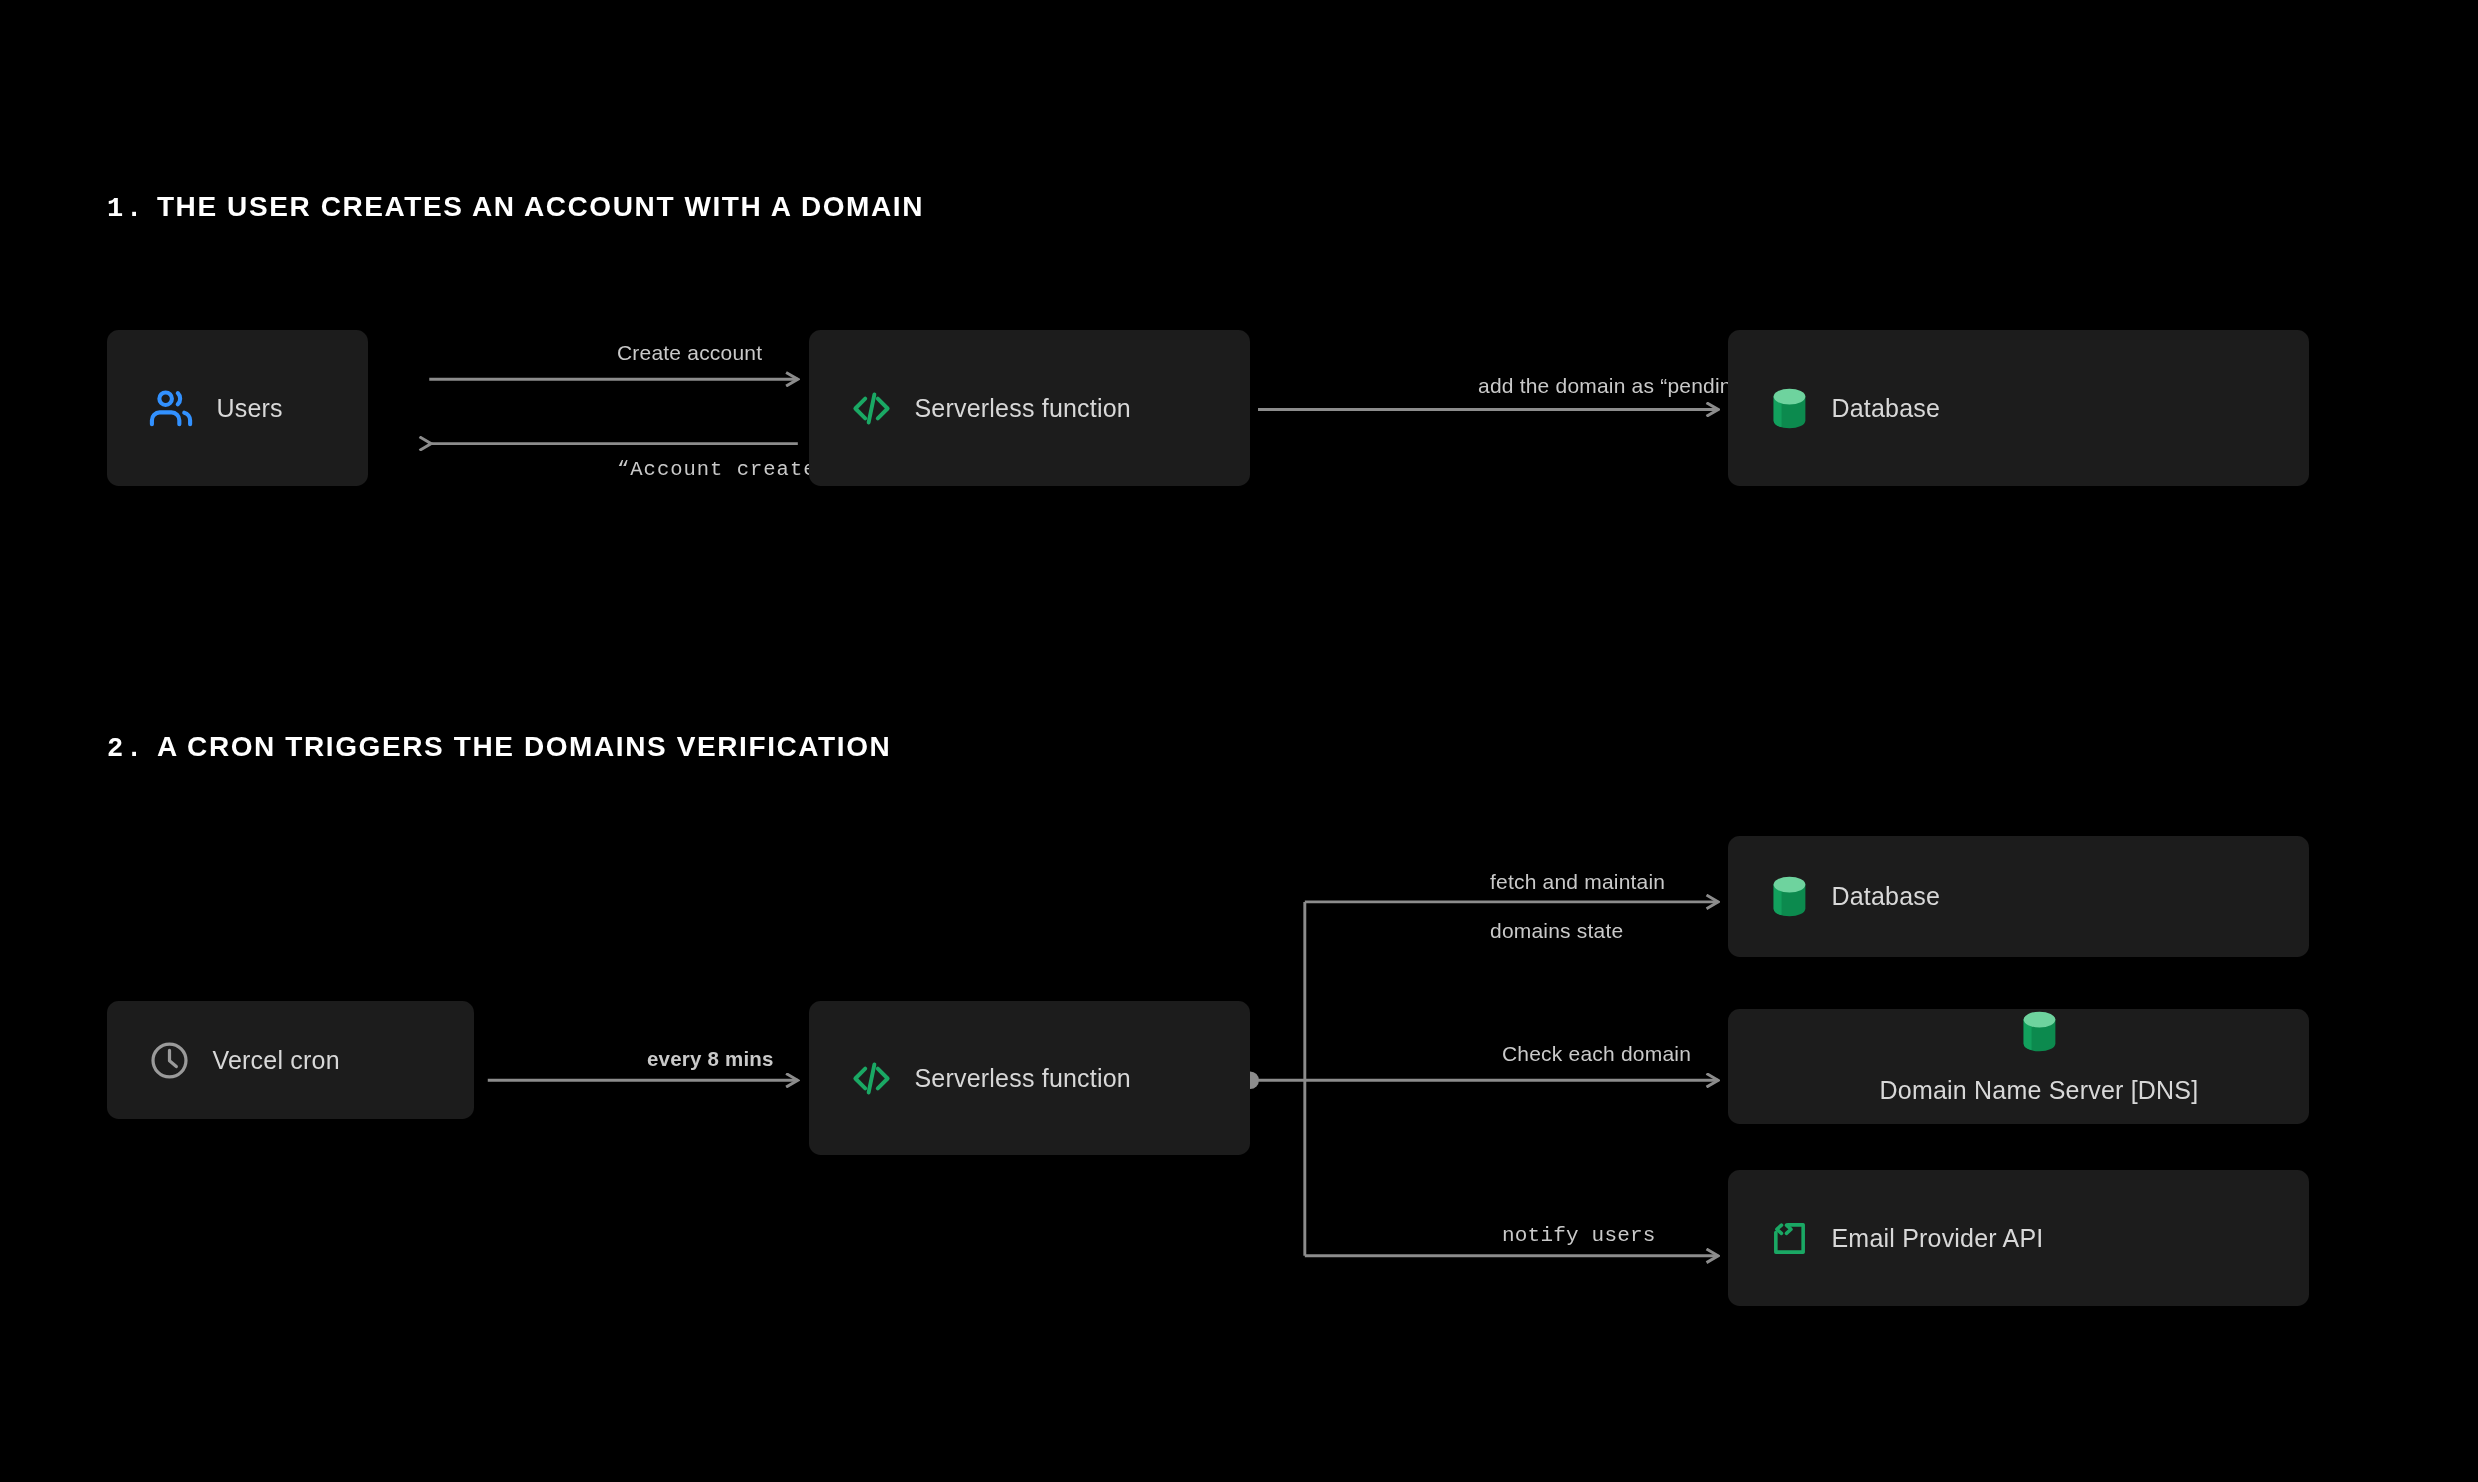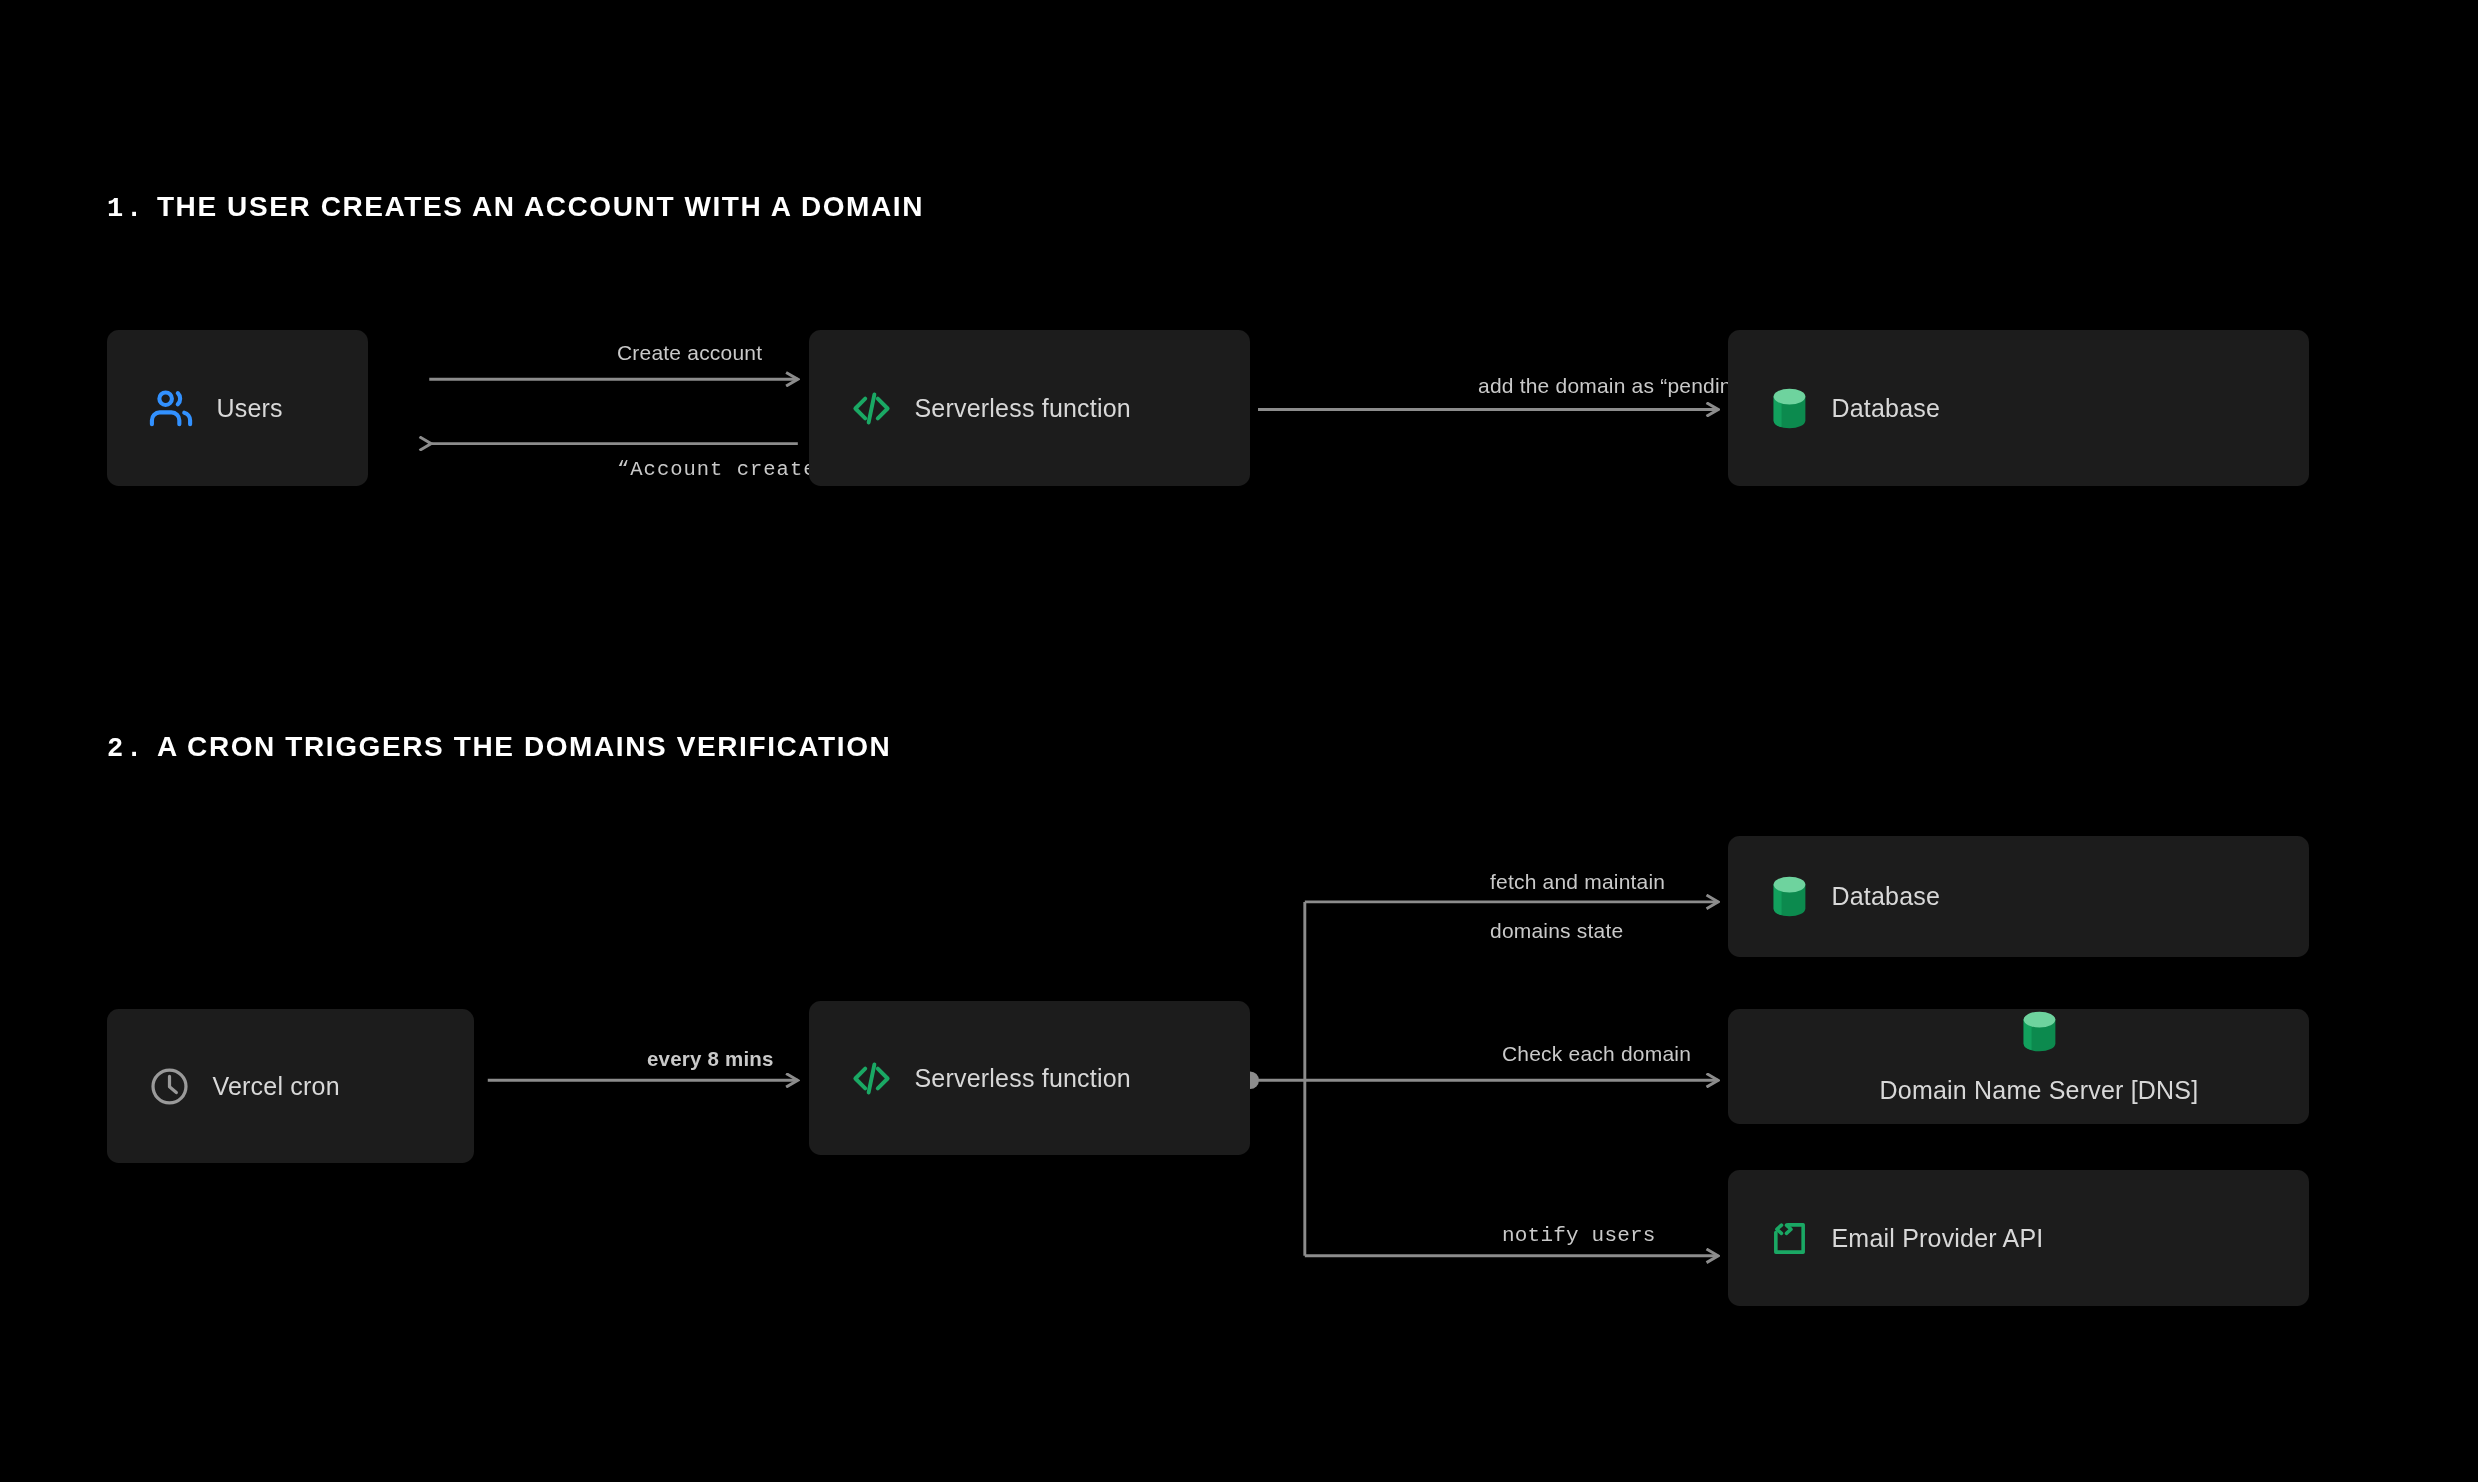--- a/index.html
+++ b/index.html
@@ -61,21 +61,21 @@
     justify-content: center;
     flex: 0 0 auto;
   }
 
   
   #node-users       { left: 107px;  top: 330px; width: 261px; height: 156px; }
   #node-sf-1        { left: 809px;  top: 330px; width: 441px; height: 156px; }
   #node-db-1        { left: 1728px; top: 330px; width: 581px; height: 156px; }
 
   
-  #node-cron        { left: 107px;  top: 1001px; width: 367px; height: 154px; margin-top: 8px; }
+  #node-cron        { left: 107px;  top: 1001px; width: 367px; height: 118px; }
   #node-sf-2        { left: 809px;  top: 1001px; width: 441px; height: 154px; }
   #node-db-2        { left: 1728px; top: 836px;  width: 581px; height: 121px; }
   #node-dns         { left: 1728px; top: 1009px; width: 581px; height: 115px; flex-direction: column; }
   #node-email       { left: 1728px; top: 1170px; width: 581px; height: 136px; }
 
   
   .wires { position: absolute; inset: 0; pointer-events: none; }
 
   
   .wire-label {

